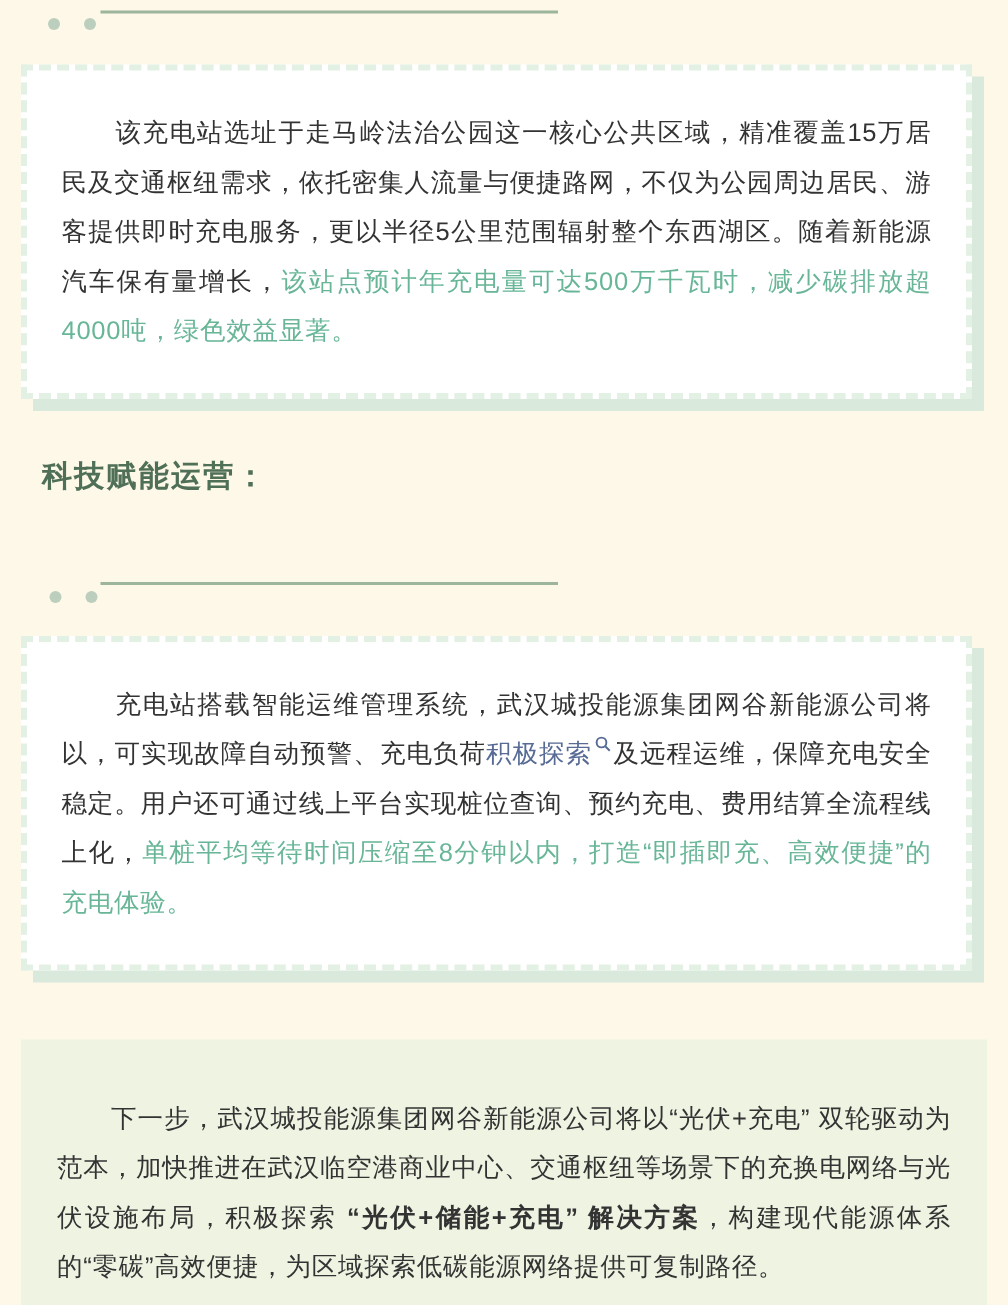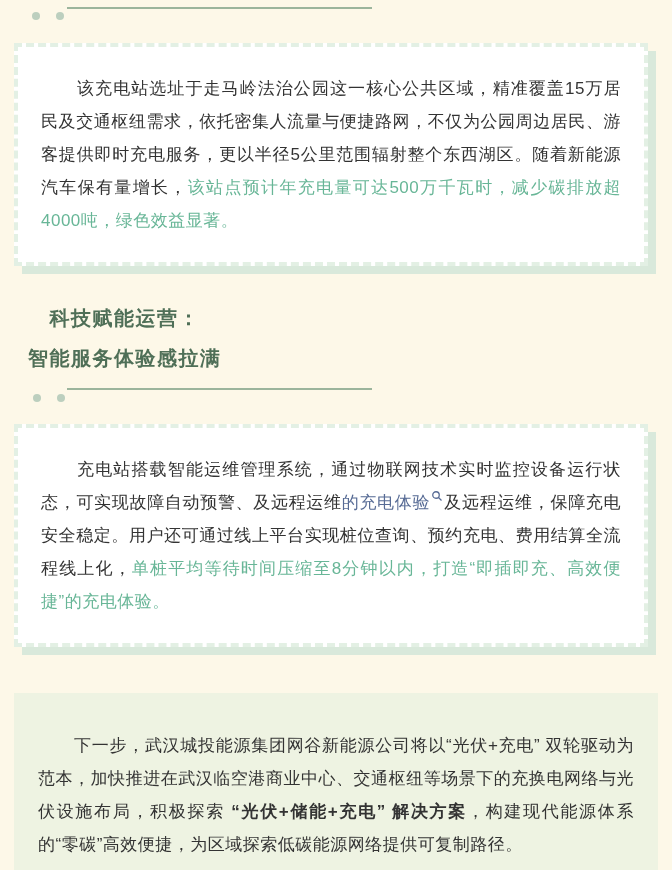--- a/index.html
+++ b/index.html
@@ -105,31 +105,30 @@
     <div class="divider-dot" style="left:56px; top:12px;"></div>
     <div class="divider-line" style="left:67px; top:7px;"></div>
   </div>
 
   <div class="card" style="top:43px;">
     <p class="para"><span class="run-normal">该充电站选址于走马岭法治公园这一核心公共区域，精准覆盖15万居民及交通枢纽需求，依托密集人流量与便捷路网，不仅为公园周边居民、游客提供即时充电服务，更以半径5公里范围辐射整个东西湖区。随着新能源汽车保有量增长，</span><span class="run-green">该站点预计年充电量可达500万千瓦时，减少碳排放超4000吨，绿色效益显著。</span></p>
   </div>
 
   <h2 class="section-heading">
     <div>科技赋能运营：</div>
-    <div>智能服务体验感拉满</div>
   </h2>
 
   <div>
     <div class="divider-dot" style="left:33px; top:394px;"></div>
     <div class="divider-dot" style="left:57px; top:394px;"></div>
     <div class="divider-line" style="left:67px; top:388px;"></div>
   </div>
 
   <div class="card" style="top:424px;">
-    <p class="para"><span class="run-normal">充电站搭载智能运维管理系统，通过物联网技术实时监控设备运行状态，可实现故障自动预警、及远程运维</span><span class="run-link">的充电体验</span><span class="run-link sup-search"><svg width="12" height="12" viewBox="0 0 24 24">
+    <p class="para"><span class="run-normal">充电站搭载智能运维管理系统，武汉城投能源集团网谷新能源公司将以，可实现故障自动预警、充电负荷</span><span class="run-link">积极探索</span><span class="run-link sup-search"><svg width="12" height="12" viewBox="0 0 24 24">
             <circle cx="10" cy="10" r="6.5" fill="none" stroke="currentColor" stroke-width="2.6"></circle>
             <line x1="15" y1="15" x2="21" y2="21" stroke="currentColor" stroke-width="2.6"></line>
           </svg></span><span class="run-normal">及远程运维，保障充电安全稳定。用户还可通过线上平台实现桩位查询、预约充电、费用结算全流程线上化，</span><span class="run-green">单桩平均等待时间压缩至8分钟以内，打造“即插即充、高效便捷”的充电体验。</span></p>
   </div>
 
   <div class="footer-block">
     <p class="para"><span class="run-normal">下一步，武汉城投能源集团网谷新能源公司将以“光伏+充电” 双轮驱动为范本，加快推进在武汉临空港商业中心、交通枢纽等场景下的充换电网络与光伏设施布局，积极探索 </span><span class="run-bold">“光伏+储能+充电” 解决方案</span><span class="run-normal">，构建现代能源体系的“零碳”高效便捷，为区域探索低碳能源网络提供可复制路径。</span></p>
   </div>
 
 </div>

